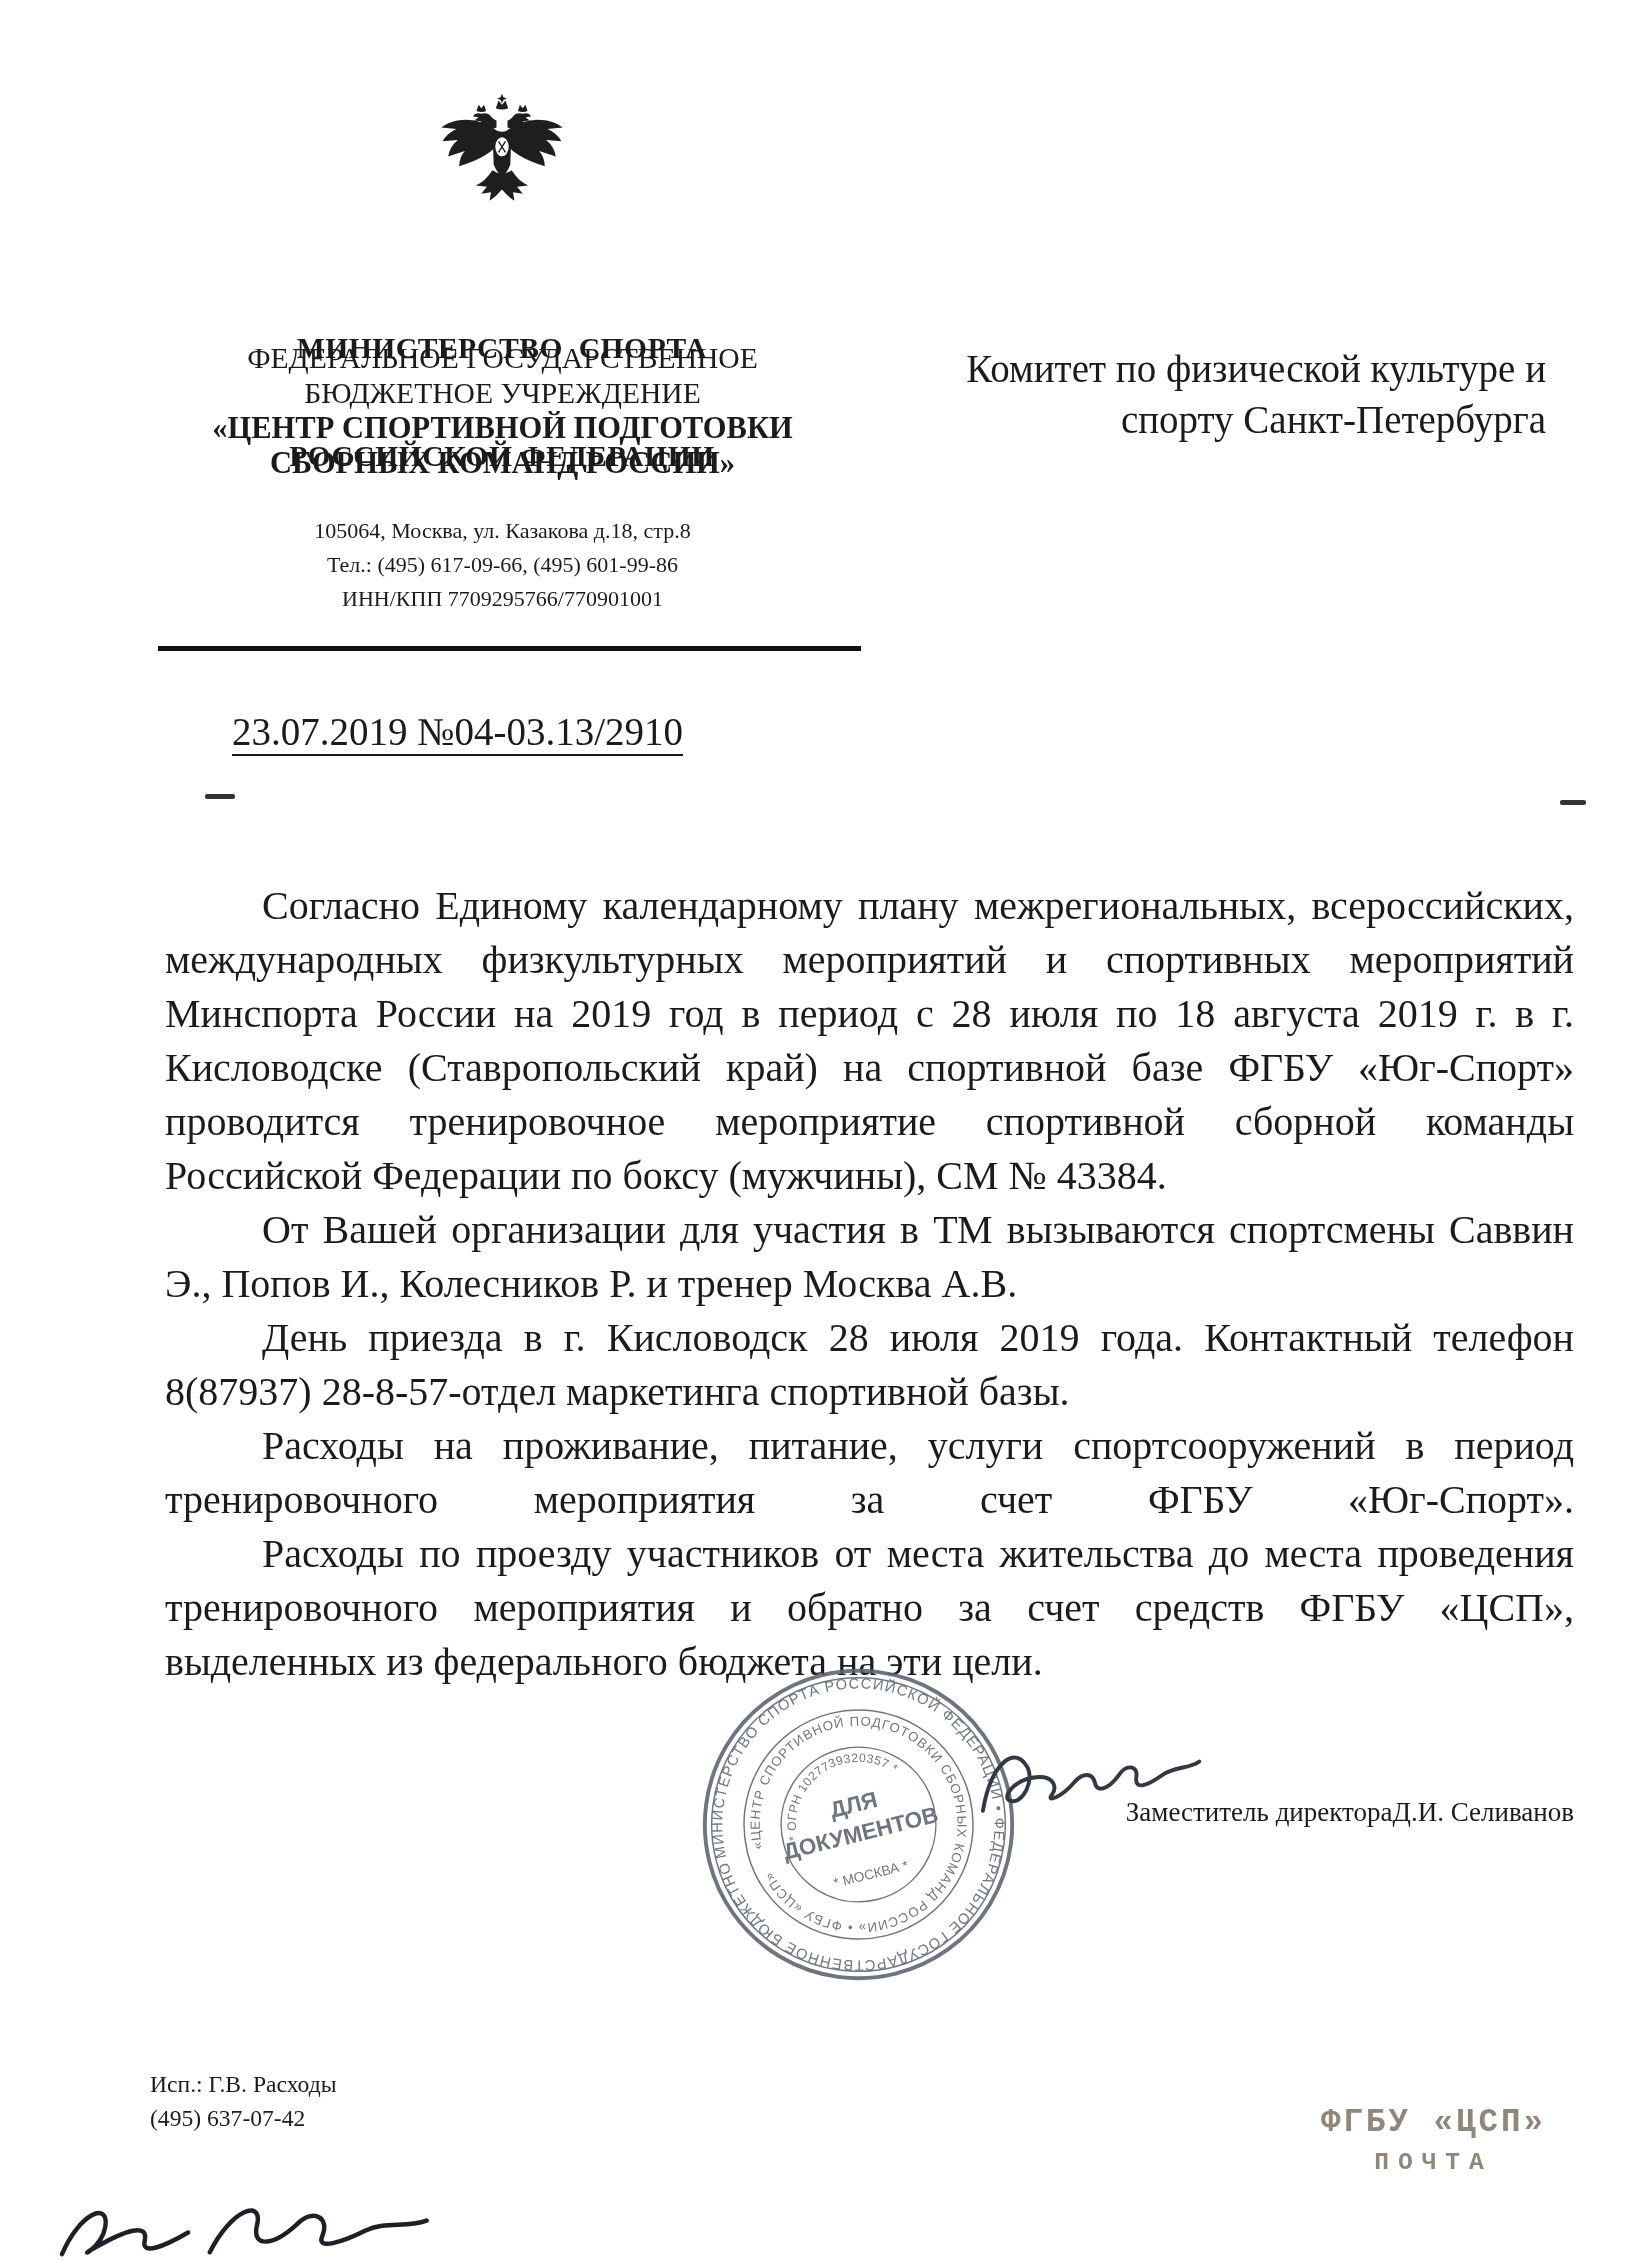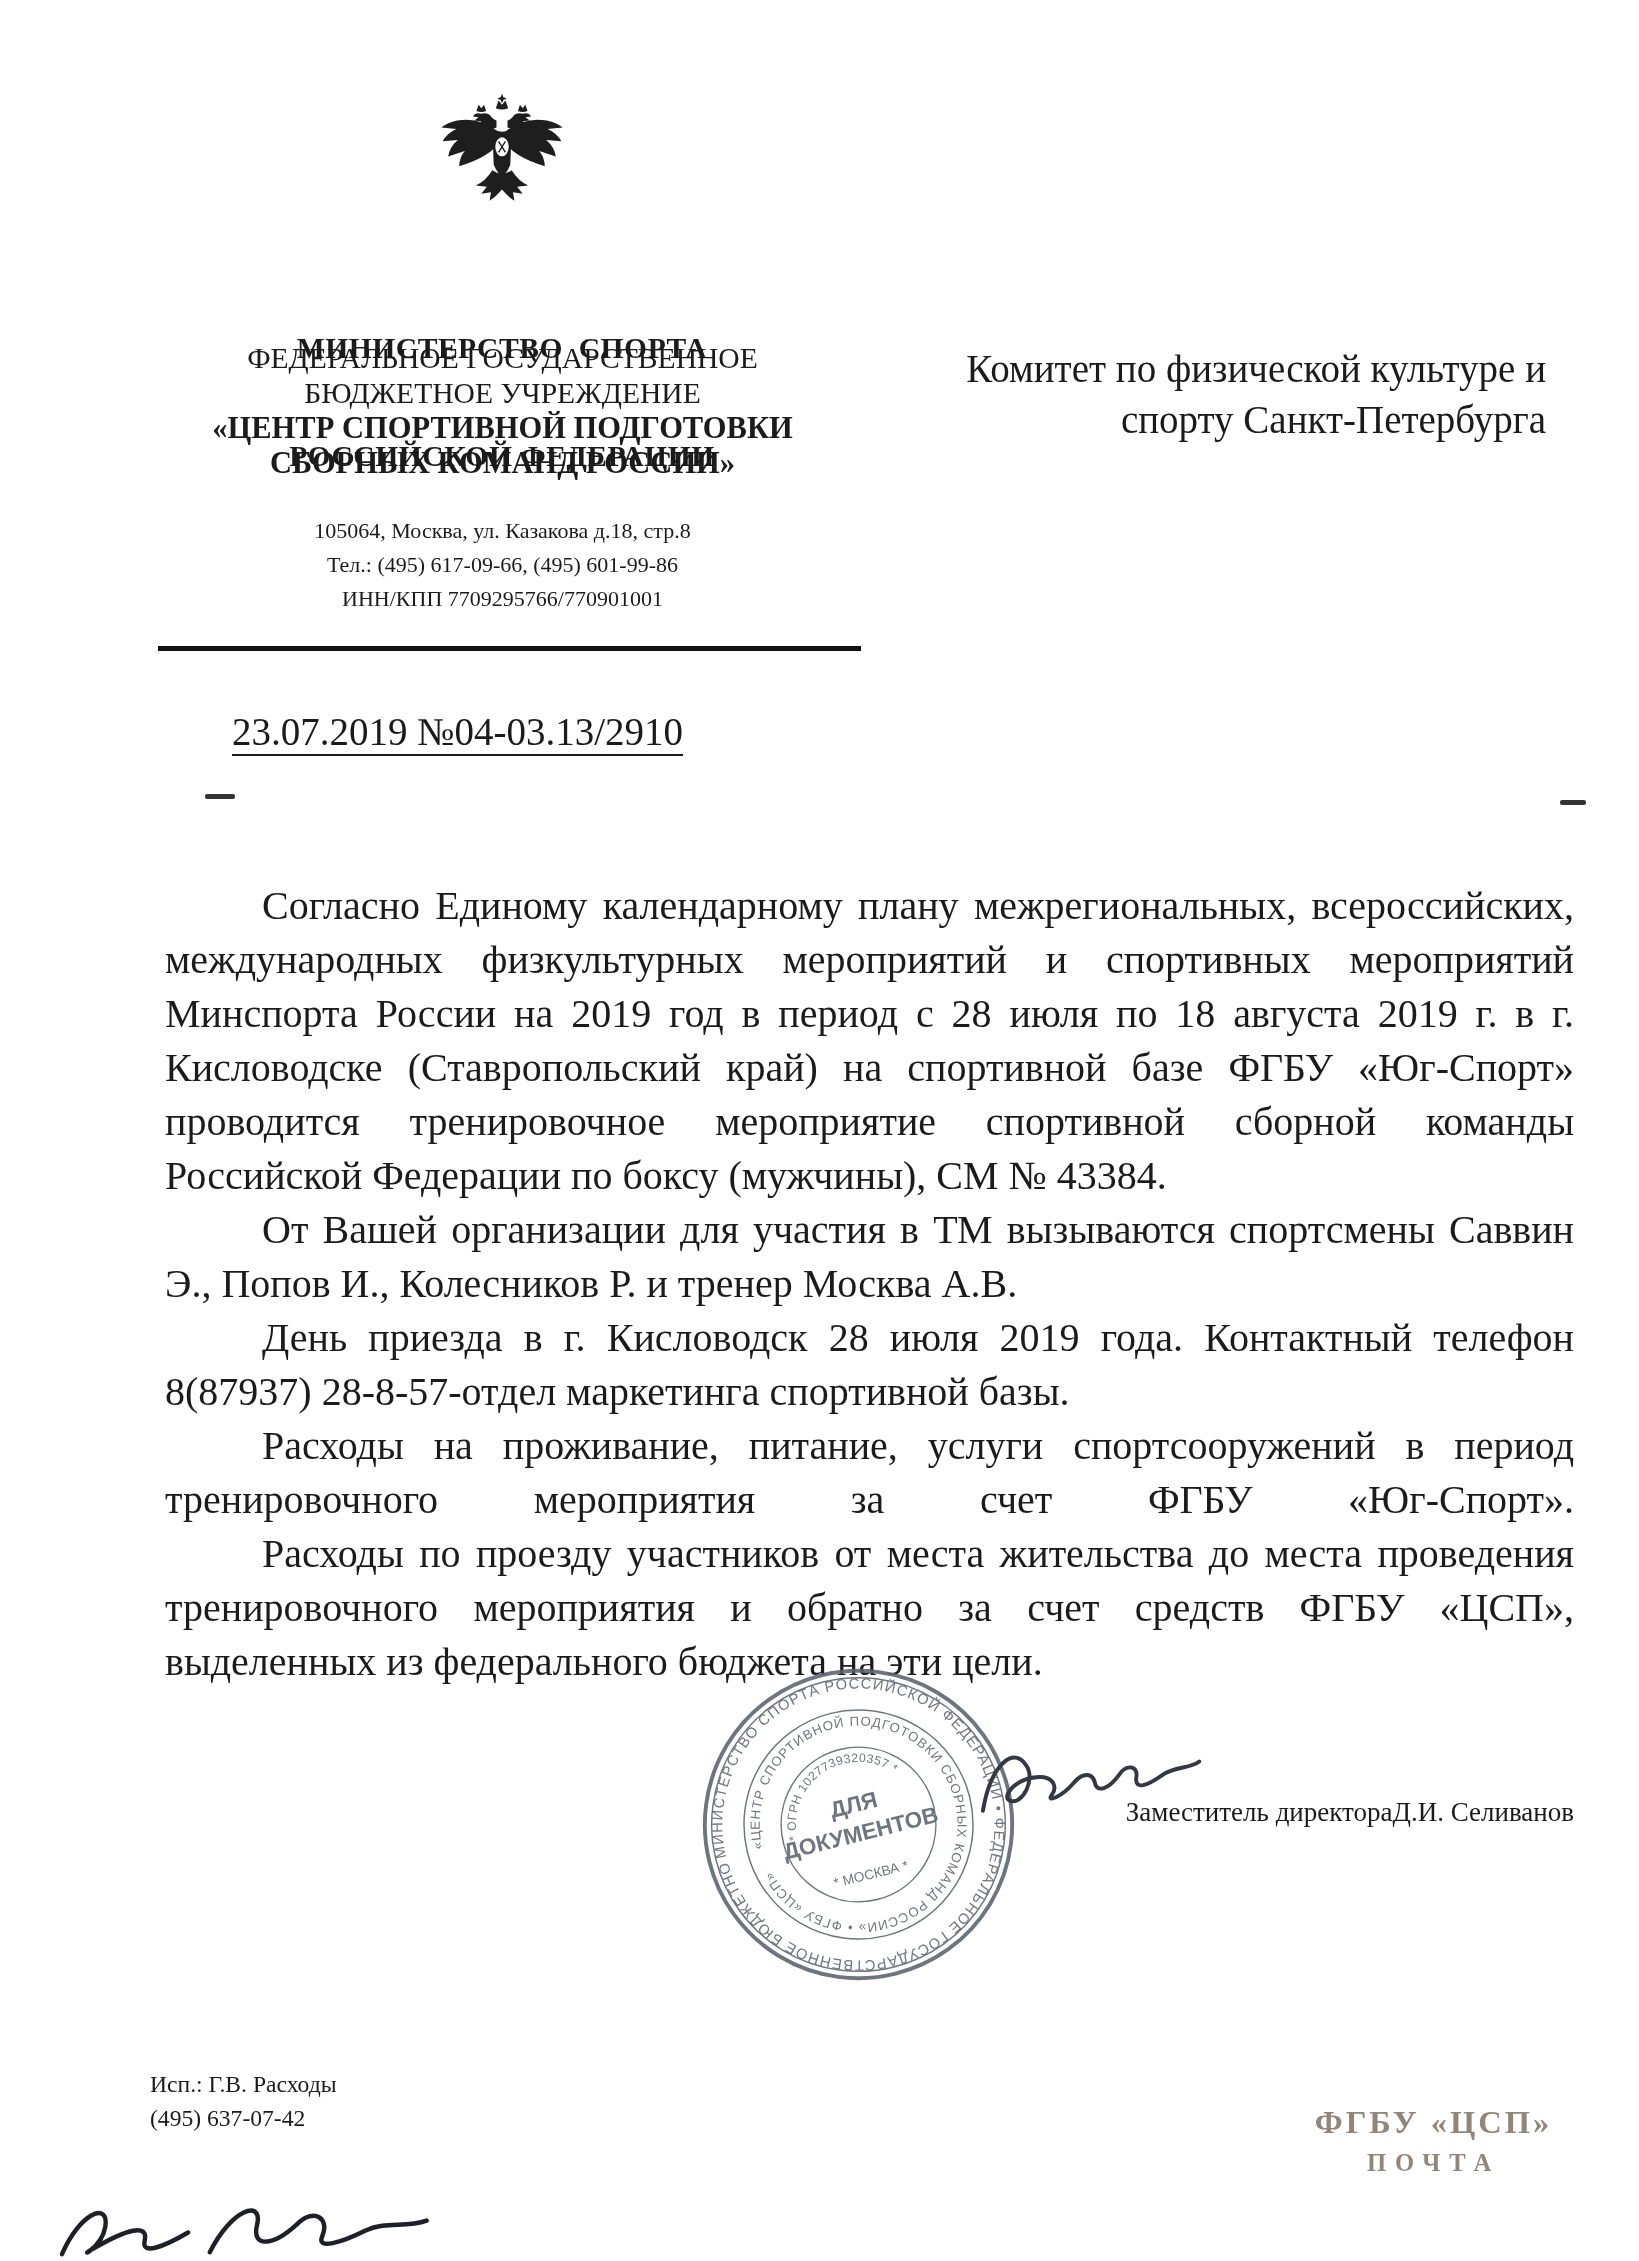--- a/index.html
+++ b/index.html
@@ -32,21 +32,21 @@
   
   .sign-row{left:165px;top:1797px;width:1409px;display:flex;justify-content:flex-end;font-size:27px;}
 
   
   .stamp{left:697px;top:1663px;width:323px;height:323px;transform:rotate(-14deg);opacity:0.88;}
   .sign-flourish{left:973px;top:1734px;}
 
   
   .executor{left:150px;top:2067px;font-size:23.6px;line-height:34px;}
   .mail-stamp{left:1281px;top:2104px;width:305px;text-align:center;color:#85796b;
-    font-family:Liberation Serif, serif;font-weight:bold;opacity:0.9;}
+    font-family:Liberation Mono, monospace;font-weight:bold;opacity:0.9;}
   .mail-stamp .l1{font-size:32.5px;letter-spacing:3px;}
   .mail-stamp .l2{font-size:24.6px;letter-spacing:8.9px;margin-top:7.9px;}
   .scribbles{left:54px;top:2197px;}
 
   .artifact{position:absolute;background:#343434;height:4.9px;border-radius:2px;}
   .artifact.a-left{left:205px;top:794px;width:29.6px;}
   .artifact.a-right{left:1560px;top:800px;width:25.6px;}
 </style>
 </head>
 <body>

